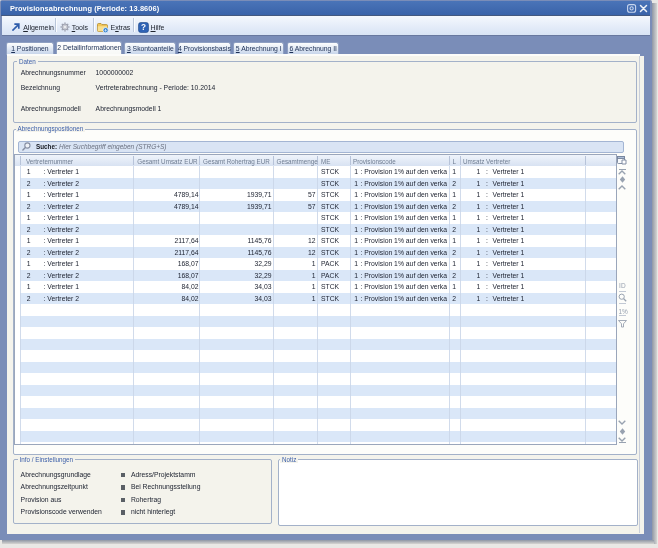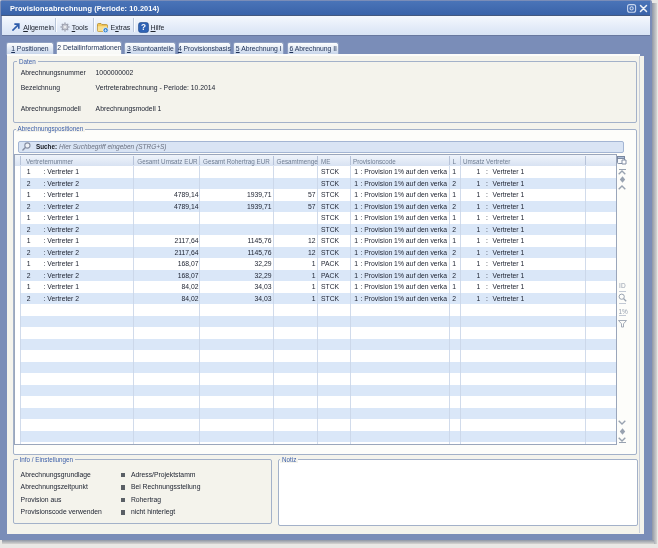--- a/index.html
+++ b/index.html
@@ -8,21 +8,21 @@
 .grp{position:absolute;border:1px solid #a3b1c9;border-radius:2px;}
 .grplbl{position:absolute;font-size:6.3px;color:#3b5ea8;background:#f4f3ec;line-height:7px;padding:0 2px;}
 .t7{font-size:6.8px;line-height:8px;color:#1b202e;white-space:pre;}
 .hdr{font-size:6.3px;color:#6f7d92;white-space:pre;}
 </style></head><body>
 
 <div class="ab" style="left:0;top:0;width:652px;height:539.5px;background:#7a8db8;border-radius:2px 2px 0 0;"></div>
 <div class="ab" style="left:652px;top:3px;width:4.5px;height:541px;background:linear-gradient(90deg,#8e96a4,#d6d5d2);"></div>
 <div class="ab" style="left:2px;top:539.5px;width:652px;height:4.5px;background:linear-gradient(180deg,#8e96a4,#d6d5d2);"></div>
 <div class="ab" style="left:1px;top:1px;width:649px;height:14px;background:linear-gradient(180deg,#4a74b8,#3a63a9);"></div>
-<div class="ab" style="left:10px;top:3.5px;font-size:7.4px;font-weight:bold;color:#ffffff;letter-spacing:0.1px;">Provisionsabrechnung (Periode: 10.2014)</div>
+<div class="ab" style="left:10px;top:3.5px;font-size:7.4px;font-weight:bold;color:#ffffff;letter-spacing:0.1px;">Provisionsabrechnung (Periode: 13.8606)</div>
 <svg class="ab" style="left:627px;top:4px;" width="10" height="9" viewBox="0 0 10 9">
 <rect x="0.6" y="0.6" width="8" height="7.6" rx="2" fill="none" stroke="#c8d6ee" stroke-width="1.1"></rect>
 <circle cx="4.6" cy="4.4" r="1.6" fill="none" stroke="#c8d6ee" stroke-width="1.1"></circle>
   </svg>
 <svg class="ab" style="left:638.5px;top:4px;" width="9" height="9" viewBox="0 0 9 9">
 <path d="M1.5 1.5 L7.5 7.5 M7.5 1.5 L1.5 7.5" stroke="#eef2f8" stroke-width="1.5" stroke-linecap="round"></path>
   </svg>
 <div class="ab" style="left:1px;top:14.6px;width:649px;height:1px;background:#44597f;"></div>
 <div class="ab" style="left:2px;top:15.6px;width:648px;height:19px;background:linear-gradient(180deg,#f5f8fd,#e3ebf8 60%,#d9e4f4);"></div>
 <div class="ab" style="left:2px;top:34.6px;width:648px;height:1px;background:#68789f;"></div>

